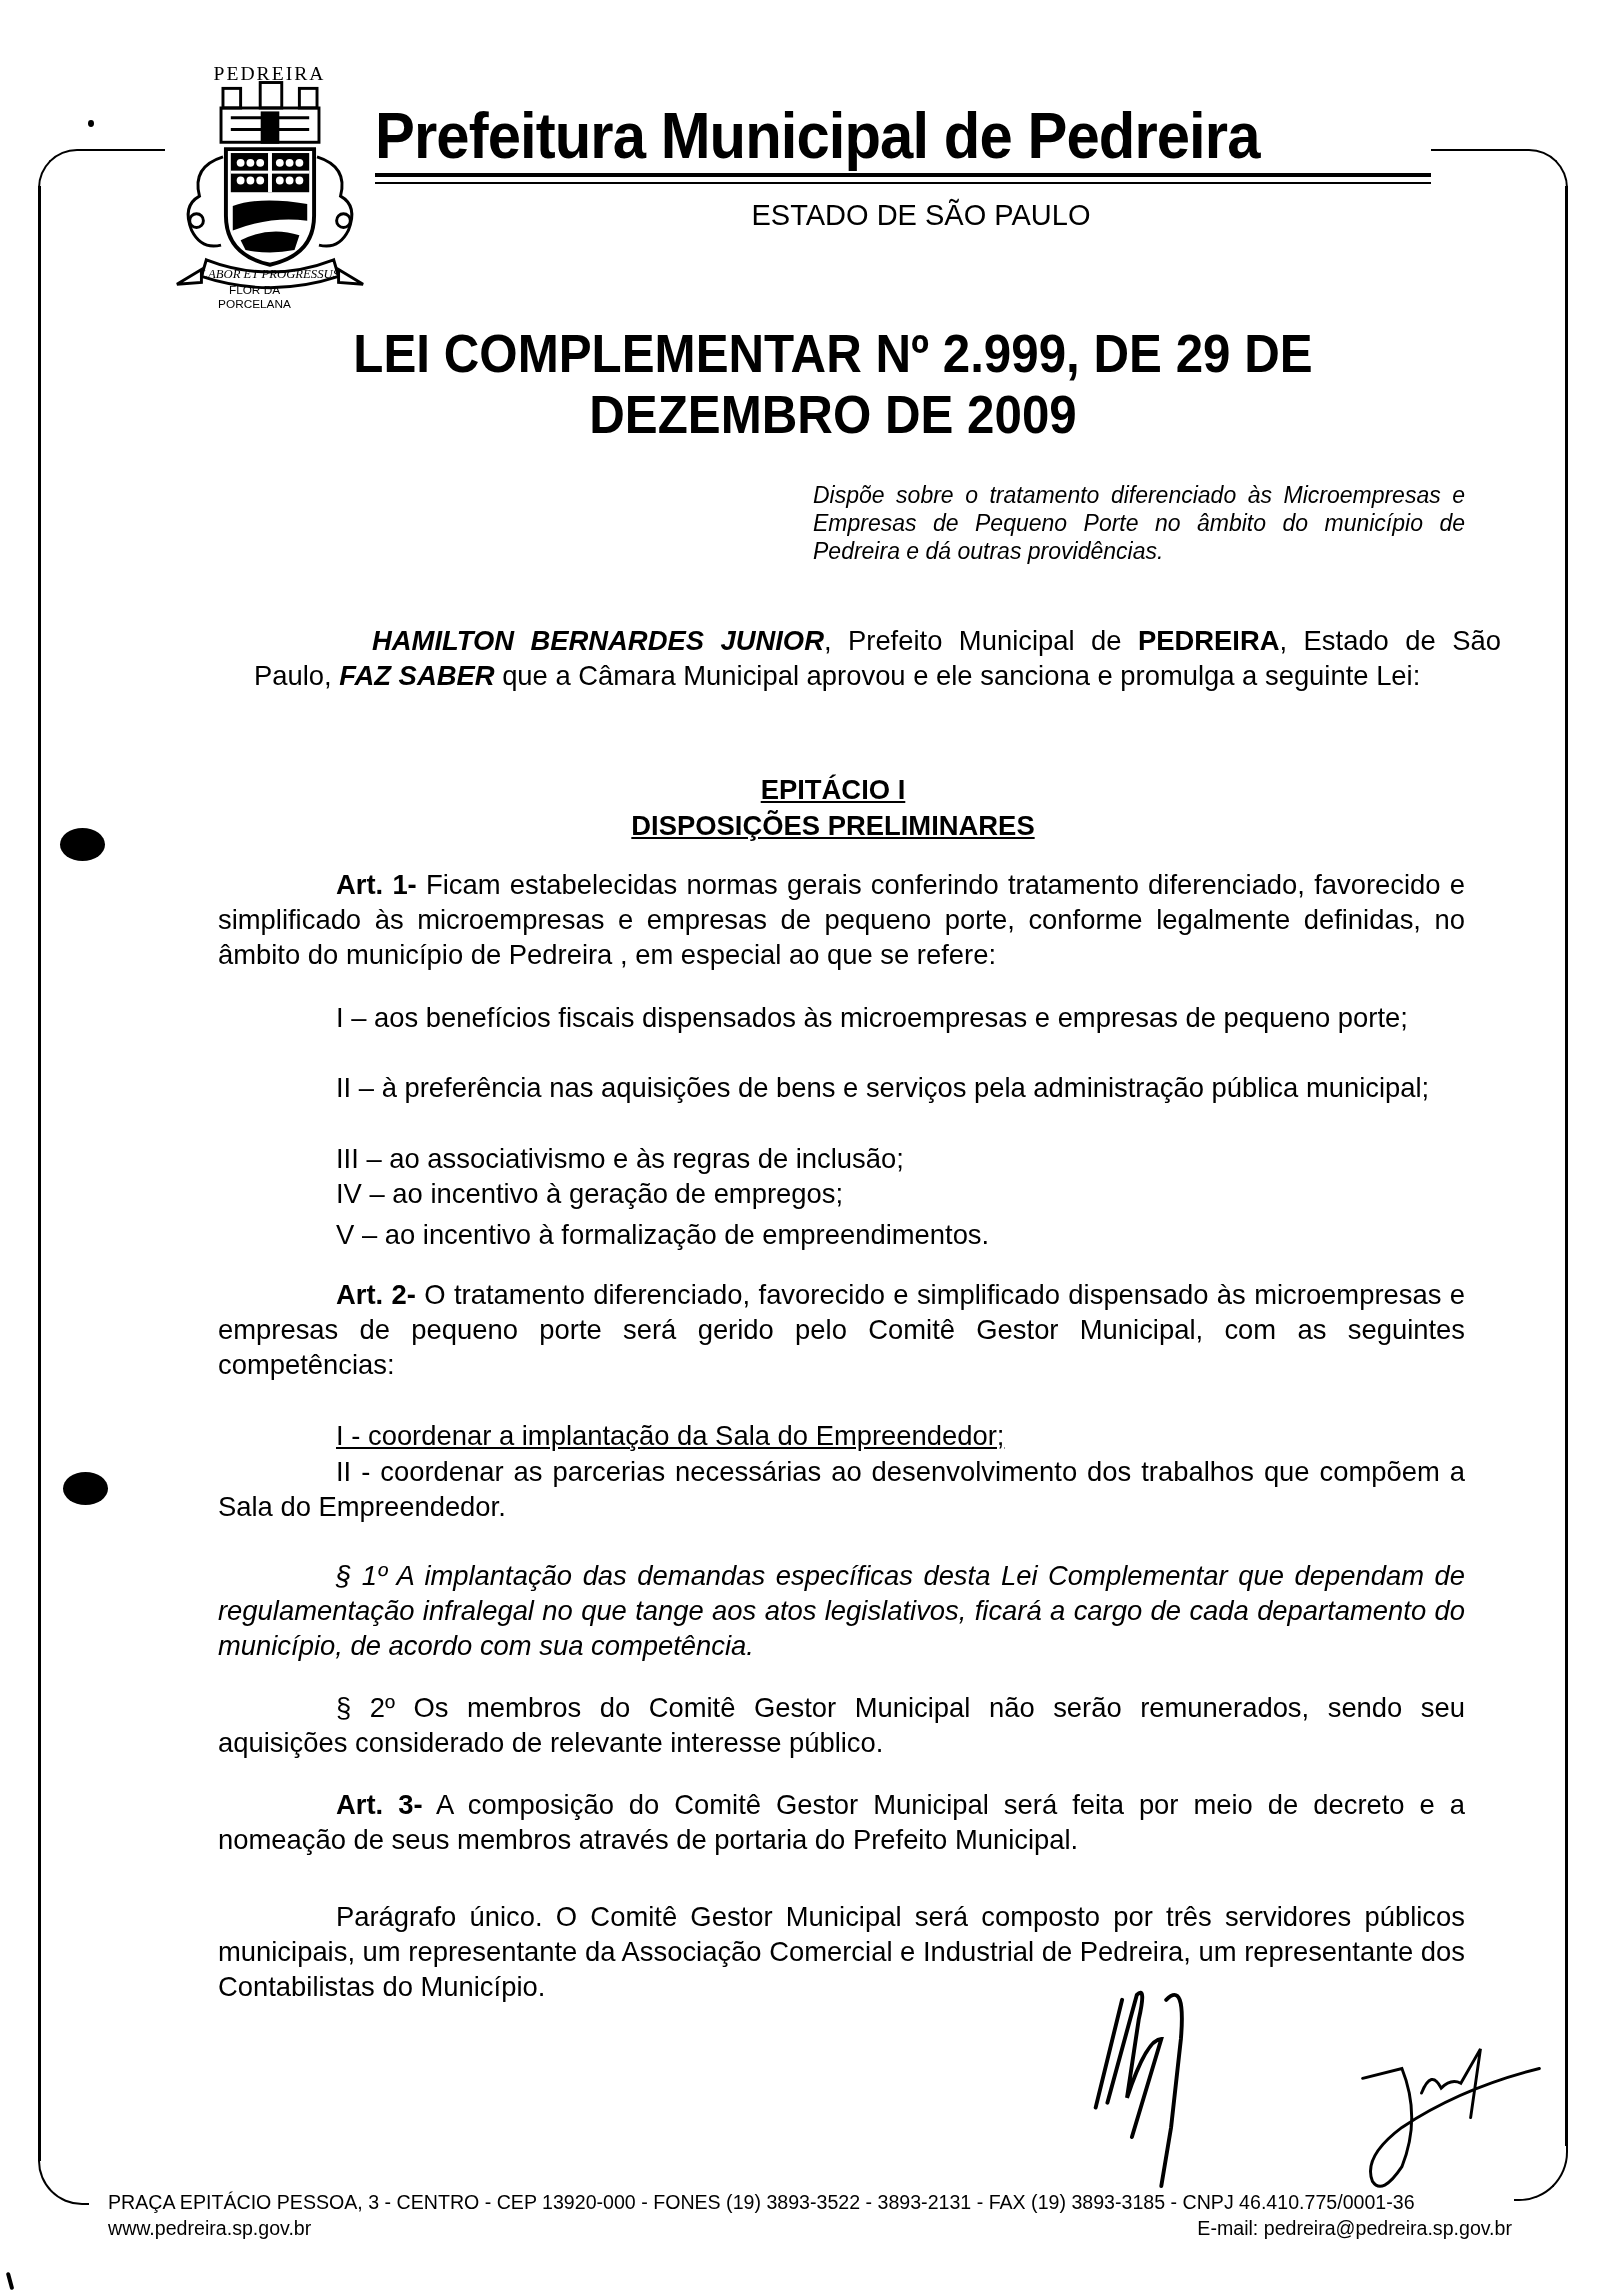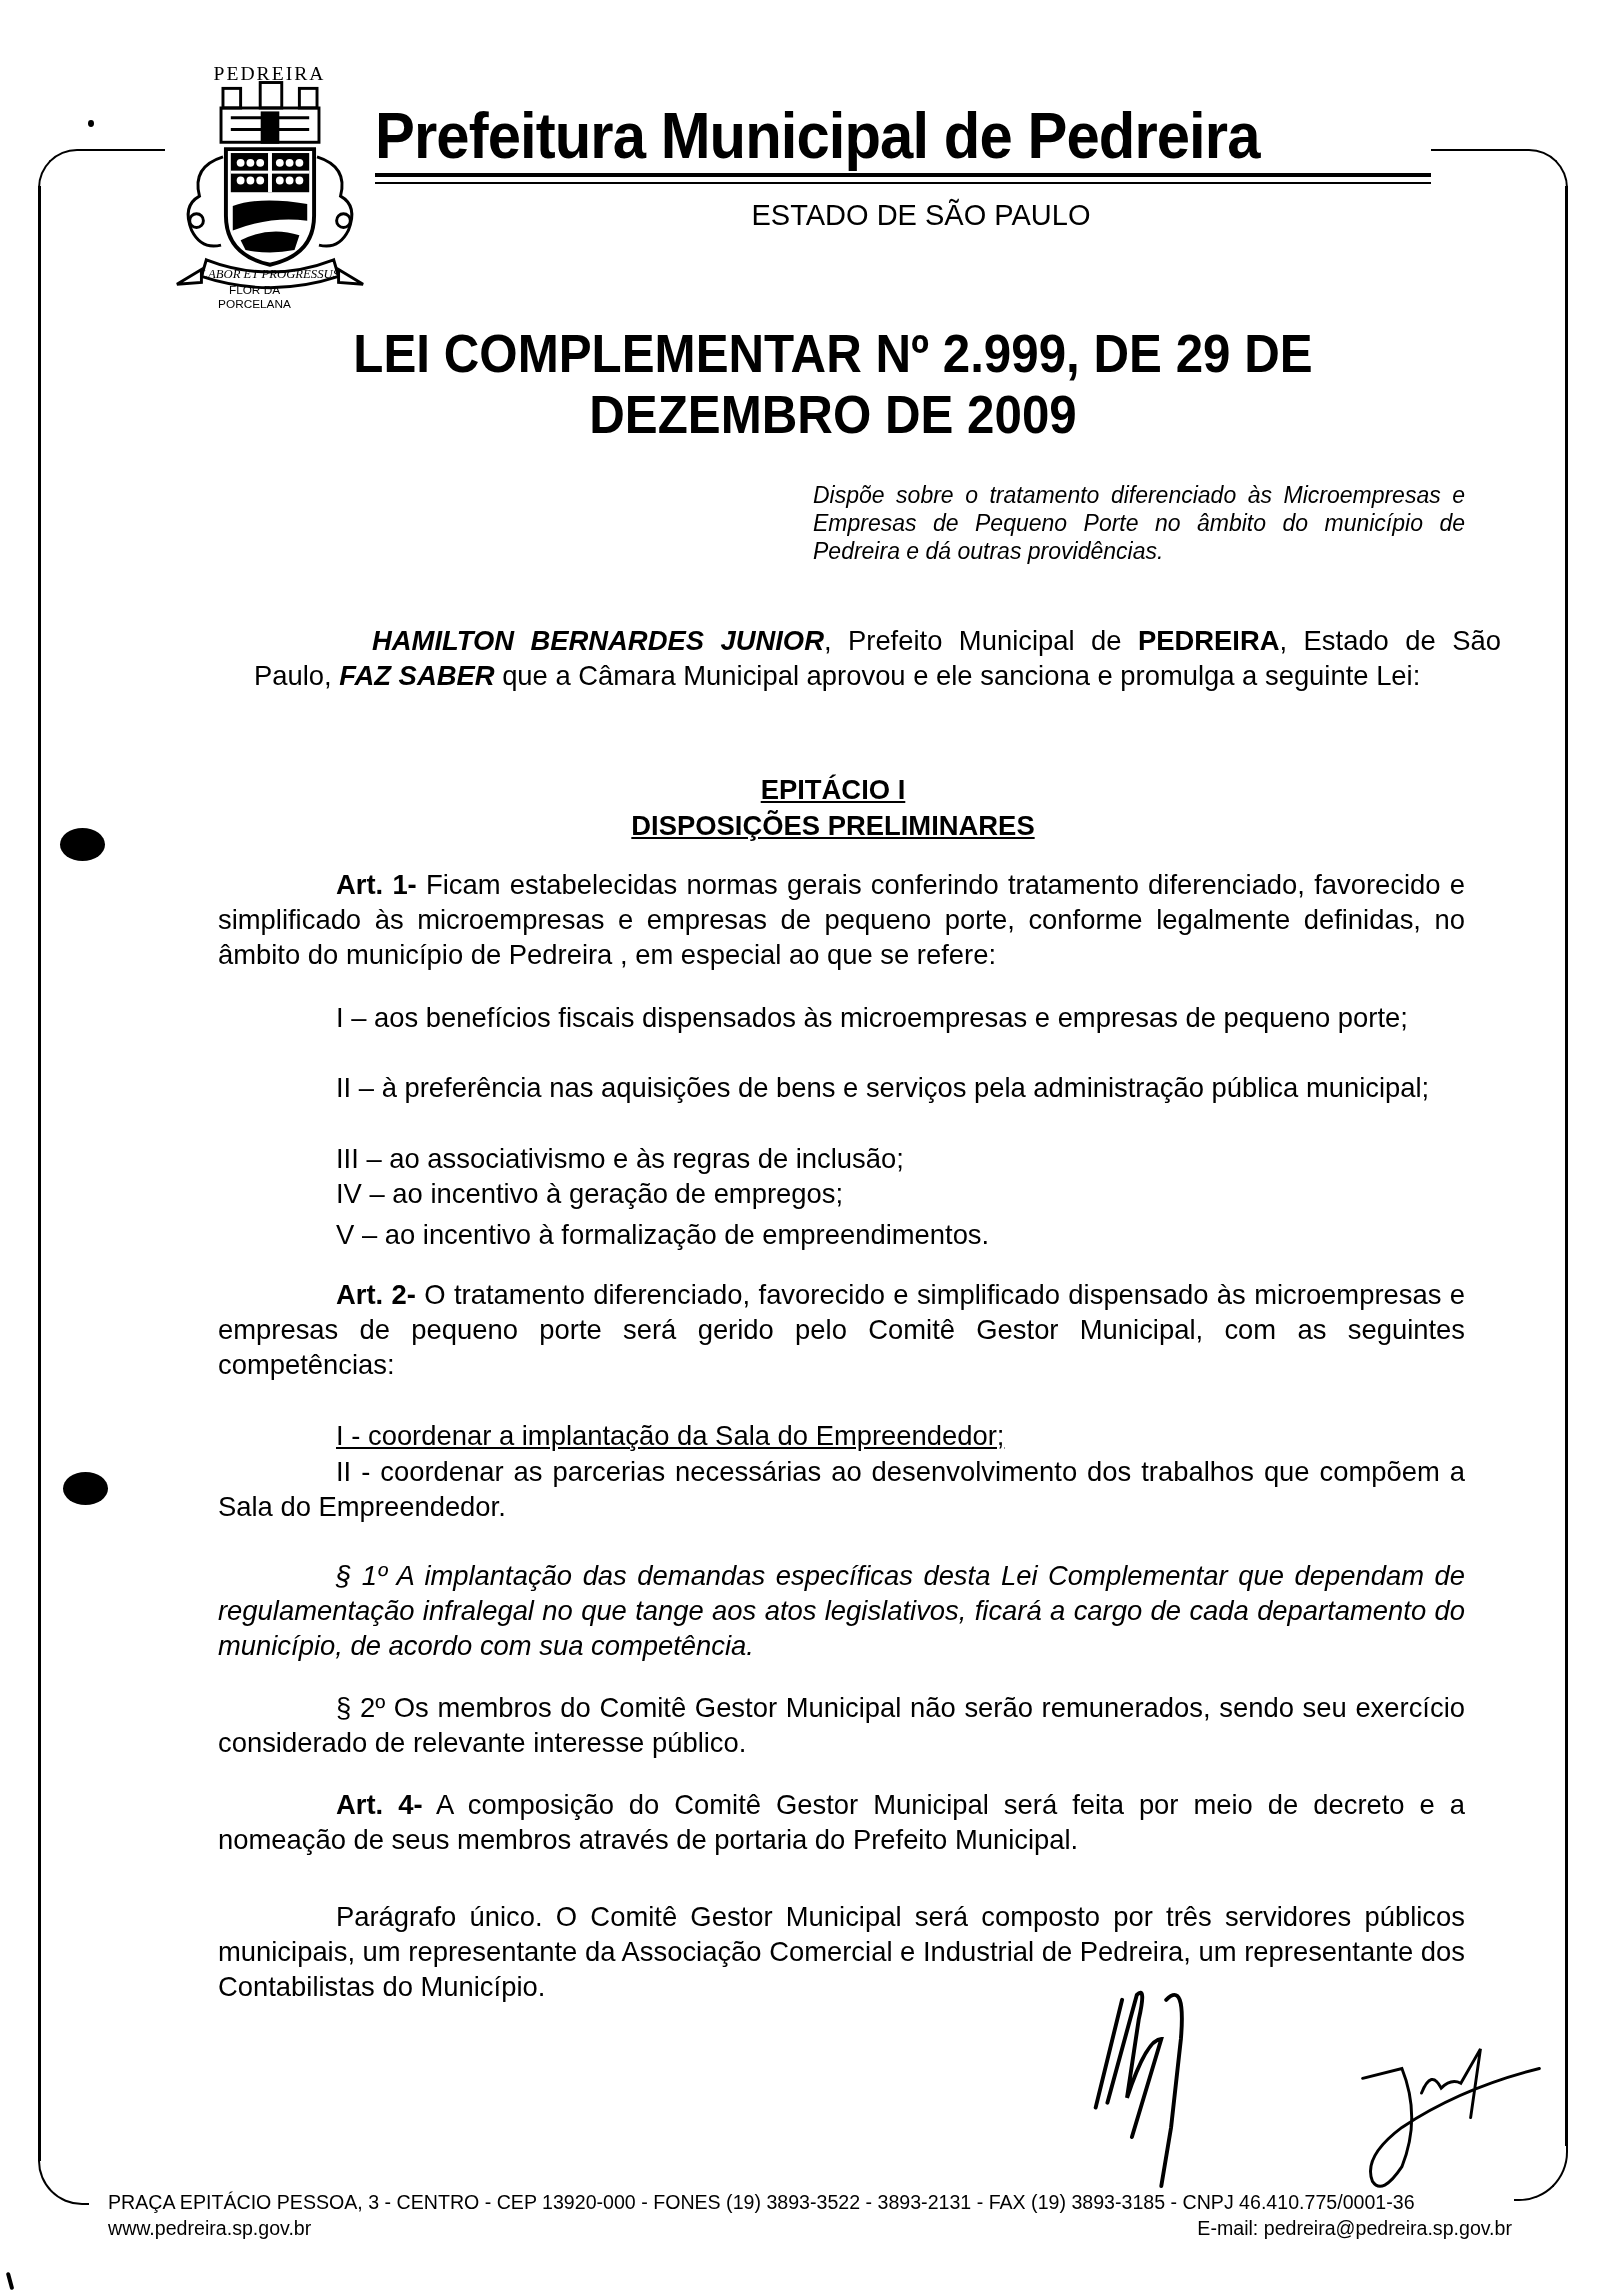--- a/index.html
+++ b/index.html
@@ -141,24 +141,24 @@
 <div class="abs item body-text" style="top:1141px;">III – ao associativismo e às regras de inclusão;</div>
 <div class="abs item body-text" style="top:1176px;">IV – ao incentivo à geração de empregos;</div>
 <div class="abs item body-text" style="top:1177px;margin-top:40px;">V – ao incentivo à formalização de empreendimentos.</div>
 
 <div class="abs para body-text indent" style="top:1277px;">
   <b>Art. 2-</b><span> O tratamento diferenciado, favorecido e simplificado dispensado às microempresas e empresas de pequeno porte será gerido pelo Comitê Gestor Municipal, com as seguintes competências:</span>
 </div>
 <div class="abs item body-text" style="top:1418px;text-decoration:underline;">I - coordenar a implantação da Sala do Empreendedor;</div>
 <div class="abs item wrap body-text" style="top:1454px;">II - coordenar as parcerias necessárias ao desenvolvimento dos trabalhos que compõem a Sala do Empreendedor.</div>
 <div class="abs para body-text indent" style="top:1558px;font-style:italic;">§ 1º A implantação das demandas específicas desta Lei Complementar que dependam de regulamentação infralegal no que tange aos atos legislativos, ficará a cargo de cada departamento do município, de acordo com sua competência.</div>
-<div class="abs para body-text indent" style="top:1690px;">§ 2º Os membros do Comitê Gestor Municipal não serão remunerados, sendo seu exercício considerado de relevante interesse público.</div>
+<div class="abs para body-text indent" style="top:1690px;">§ 2º Os membros do Comitê Gestor Municipal não serão remunerados, sendo seu aquisições considerado de relevante interesse público.</div>
 
 <div class="abs para body-text indent" style="top:1787px;">
-  <b>Art. 4-</b><span> A composição do Comitê Gestor Municipal será feita por meio de decreto e a nomeação de seus membros através de portaria do Prefeito Municipal.</span>
+  <b>Art. 3-</b><span> A composição do Comitê Gestor Municipal será feita por meio de decreto e a nomeação de seus membros através de portaria do Prefeito Municipal.</span>
 </div>
 <div class="abs para body-text indent" style="top:1899px;">Parágrafo único. O Comitê Gestor Municipal será composto por três servidores públicos municipais, um representante da Associação Comercial e Industrial de Pedreira, um representante dos Contabilistas do Município.</div>
 
 <svg class="sig" style="left:1078px;top:1980px;" width="196" height="216" viewBox="0 0 200 220">
   <path d="M18 130 L45 20 M30 125 L60 15 Q70 5 62 40 L50 120 Q70 60 85 60 L55 160 M90 20 Q110 0 105 60 L95 150 L85 210" fill="none" stroke="#000" stroke-width="4" stroke-linecap="round"></path>
 </svg>
 <svg class="sig" style="left:1343px;top:2039px;" width="216" height="167" viewBox="0 0 220 170">
   <path d="M20 40 L60 30 Q80 80 60 130 Q40 160 30 145 Q20 120 60 90 Q120 50 200 30 M80 55 Q90 30 100 50 Q110 40 120 45 L140 10 L130 80" fill="none" stroke="#000" stroke-width="3" stroke-linecap="round"></path>
 </svg>
 

